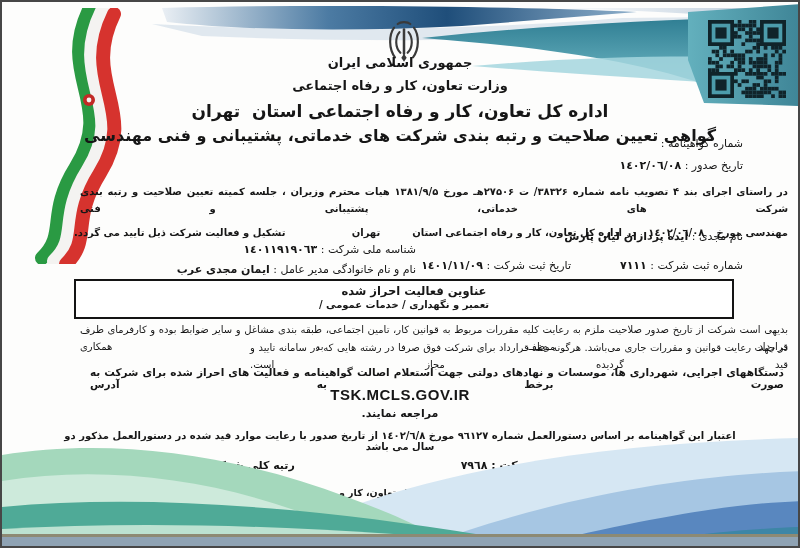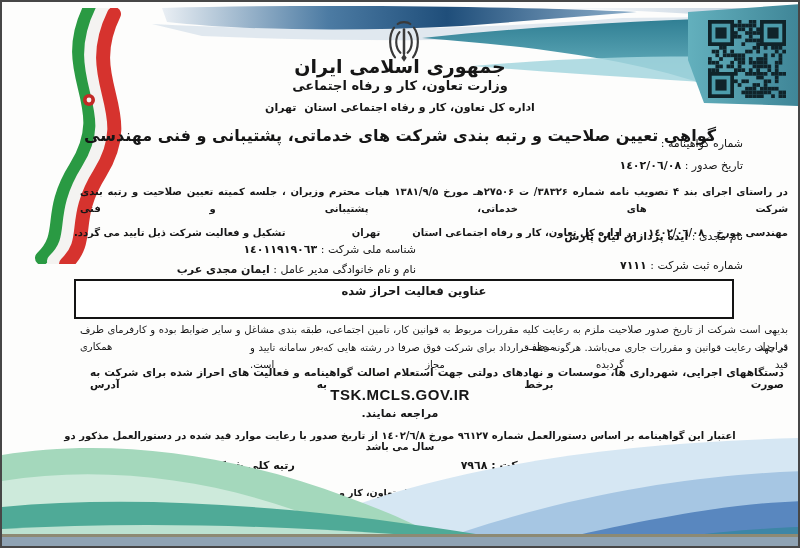--- a/index.html
+++ b/index.html
@@ -6,23 +6,23 @@
   .cert{
     position:relative;width:800px;height:548px;margin:0 auto;
     background:#fdfdfc;overflow:hidden;box-sizing:border-box;
     border:2px solid #474747;
     font-family:"DejaVu Sans",sans-serif;color:#161616;
   }
   .abs{position:absolute;}
   .rtl{direction:rtl;}
   .ctr{left:0;right:0;text-align:center;}
   .b{font-weight:bold;}
-  .hdr1{top:53px;font-size:19px;font-weight:bold;}
+  .hdr1{top:53px;font-size:13px;font-weight:bold;}
   .hdr2{top:76px;font-size:13px;font-weight:bold;}
-  .hdr3{top:99px;font-size:11px;font-weight:bold;}
+  .hdr3{top:99px;font-size:17px;font-weight:bold;}
   .title{top:124px;font-size:16px;font-weight:bold;letter-spacing:-0.2px;}
   .meta{top:131px;right:55px;font-size:11px;text-align:right;line-height:22px;}
   .para{font-size:10px;line-height:17px;font-weight:600;}
   .just{text-align:justify;text-align-last:justify;}
   .introline2{display:flex;direction:rtl;column-gap:12px;align-items:baseline;}
   .introline2 .s4{margin-left:0;margin-right:20px;margin-top:22px;}
   .introline2 .s5{margin-right:auto;}
   .fields{font-size:11px;}
   .fields .f{position:absolute;white-space:nowrap;direction:rtl;}
   .fields .v{font-weight:bold;}
@@ -292,28 +292,33 @@
       <span class="v">ایده پردازان لیان پارس</span>
     </div>
     <div class="f" style="top:13px;right:327px">
       <span>شناسه ملی شرکت :</span>
       <span class="v">١٤٠١١٩١٩٠٦٣</span>
     </div>
     <div class="f" style="top:29px;right:0">
       <span>شماره ثبت شرکت :</span>
       <span class="v">٧١١١</span>
     </div>
+    <div class="f" style="top:29px;right:172px">
+      <span>تاریخ ثبت شرکت :</span>
+      <span class="v">١٤٠١/١١/٠٩</span>
+    </div>
     <div class="f" style="top:33px;right:327px">
       <span>نام و نام خانوادگی مدیر عامل :</span>
       <span class="v">ایمان مجدی عرب</span>
     </div>
   </div>
 
   <div class="abs actbox rtl">
     <div class="t1">عناوین فعالیت احراز شده</div>
+    <div class="t2">تعمیر و نگهداری / خدمات عمومی /</div>
   </div>
 
   <div class="abs rtl para just" style="top:319px;left:78px;right:10px;font-weight:500">بدیهی است شرکت از تاریخ صدور صلاحیت ملزم به رعایت کلیه مقررات مربوط به قوانین کار، تامین اجتماعی، طبقه بندی مشاغل و سایر ضوابط بوده و کارفرمای طرف قرارداد موظف به همکاری</div>
   <div class="abs rtl para just" style="top:337px;left:78px;right:10px;padding-left:170px;box-sizing:border-box;font-weight:500">در جهت رعایت قوانین و مقررات جاری می‌باشد. هرگونه عقد قرارداد برای شرکت فوق صرفا در رشته هایی که در سامانه تایید و قید گردیده مجاز است.</div>
 
   <div class="abs rtl inq1 just">دستگاههای اجرایی، شهرداری ها، موسسات و نهادهای دولتی جهت استعلام اصالت گواهینامه و فعالیت های احراز شده برای شرکت به صورت برخط به آدرس</div>
   <div class="abs ctr url" dir="ltr">TSK.MCLS.GOV.IR</div>
   <div class="abs ctr rtl inq2">مراجعه نمایند.</div>
 
   <div class="abs ctr rtl valid">اعتبار این گواهینامه بر اساس دستورالعمل شماره ٩٦١٢٧ مورخ ١٤٠٢/٦/٨ از تاریخ صدور با رعایت موارد قید شده در دستورالعمل مذکور دو سال می باشد</div>

